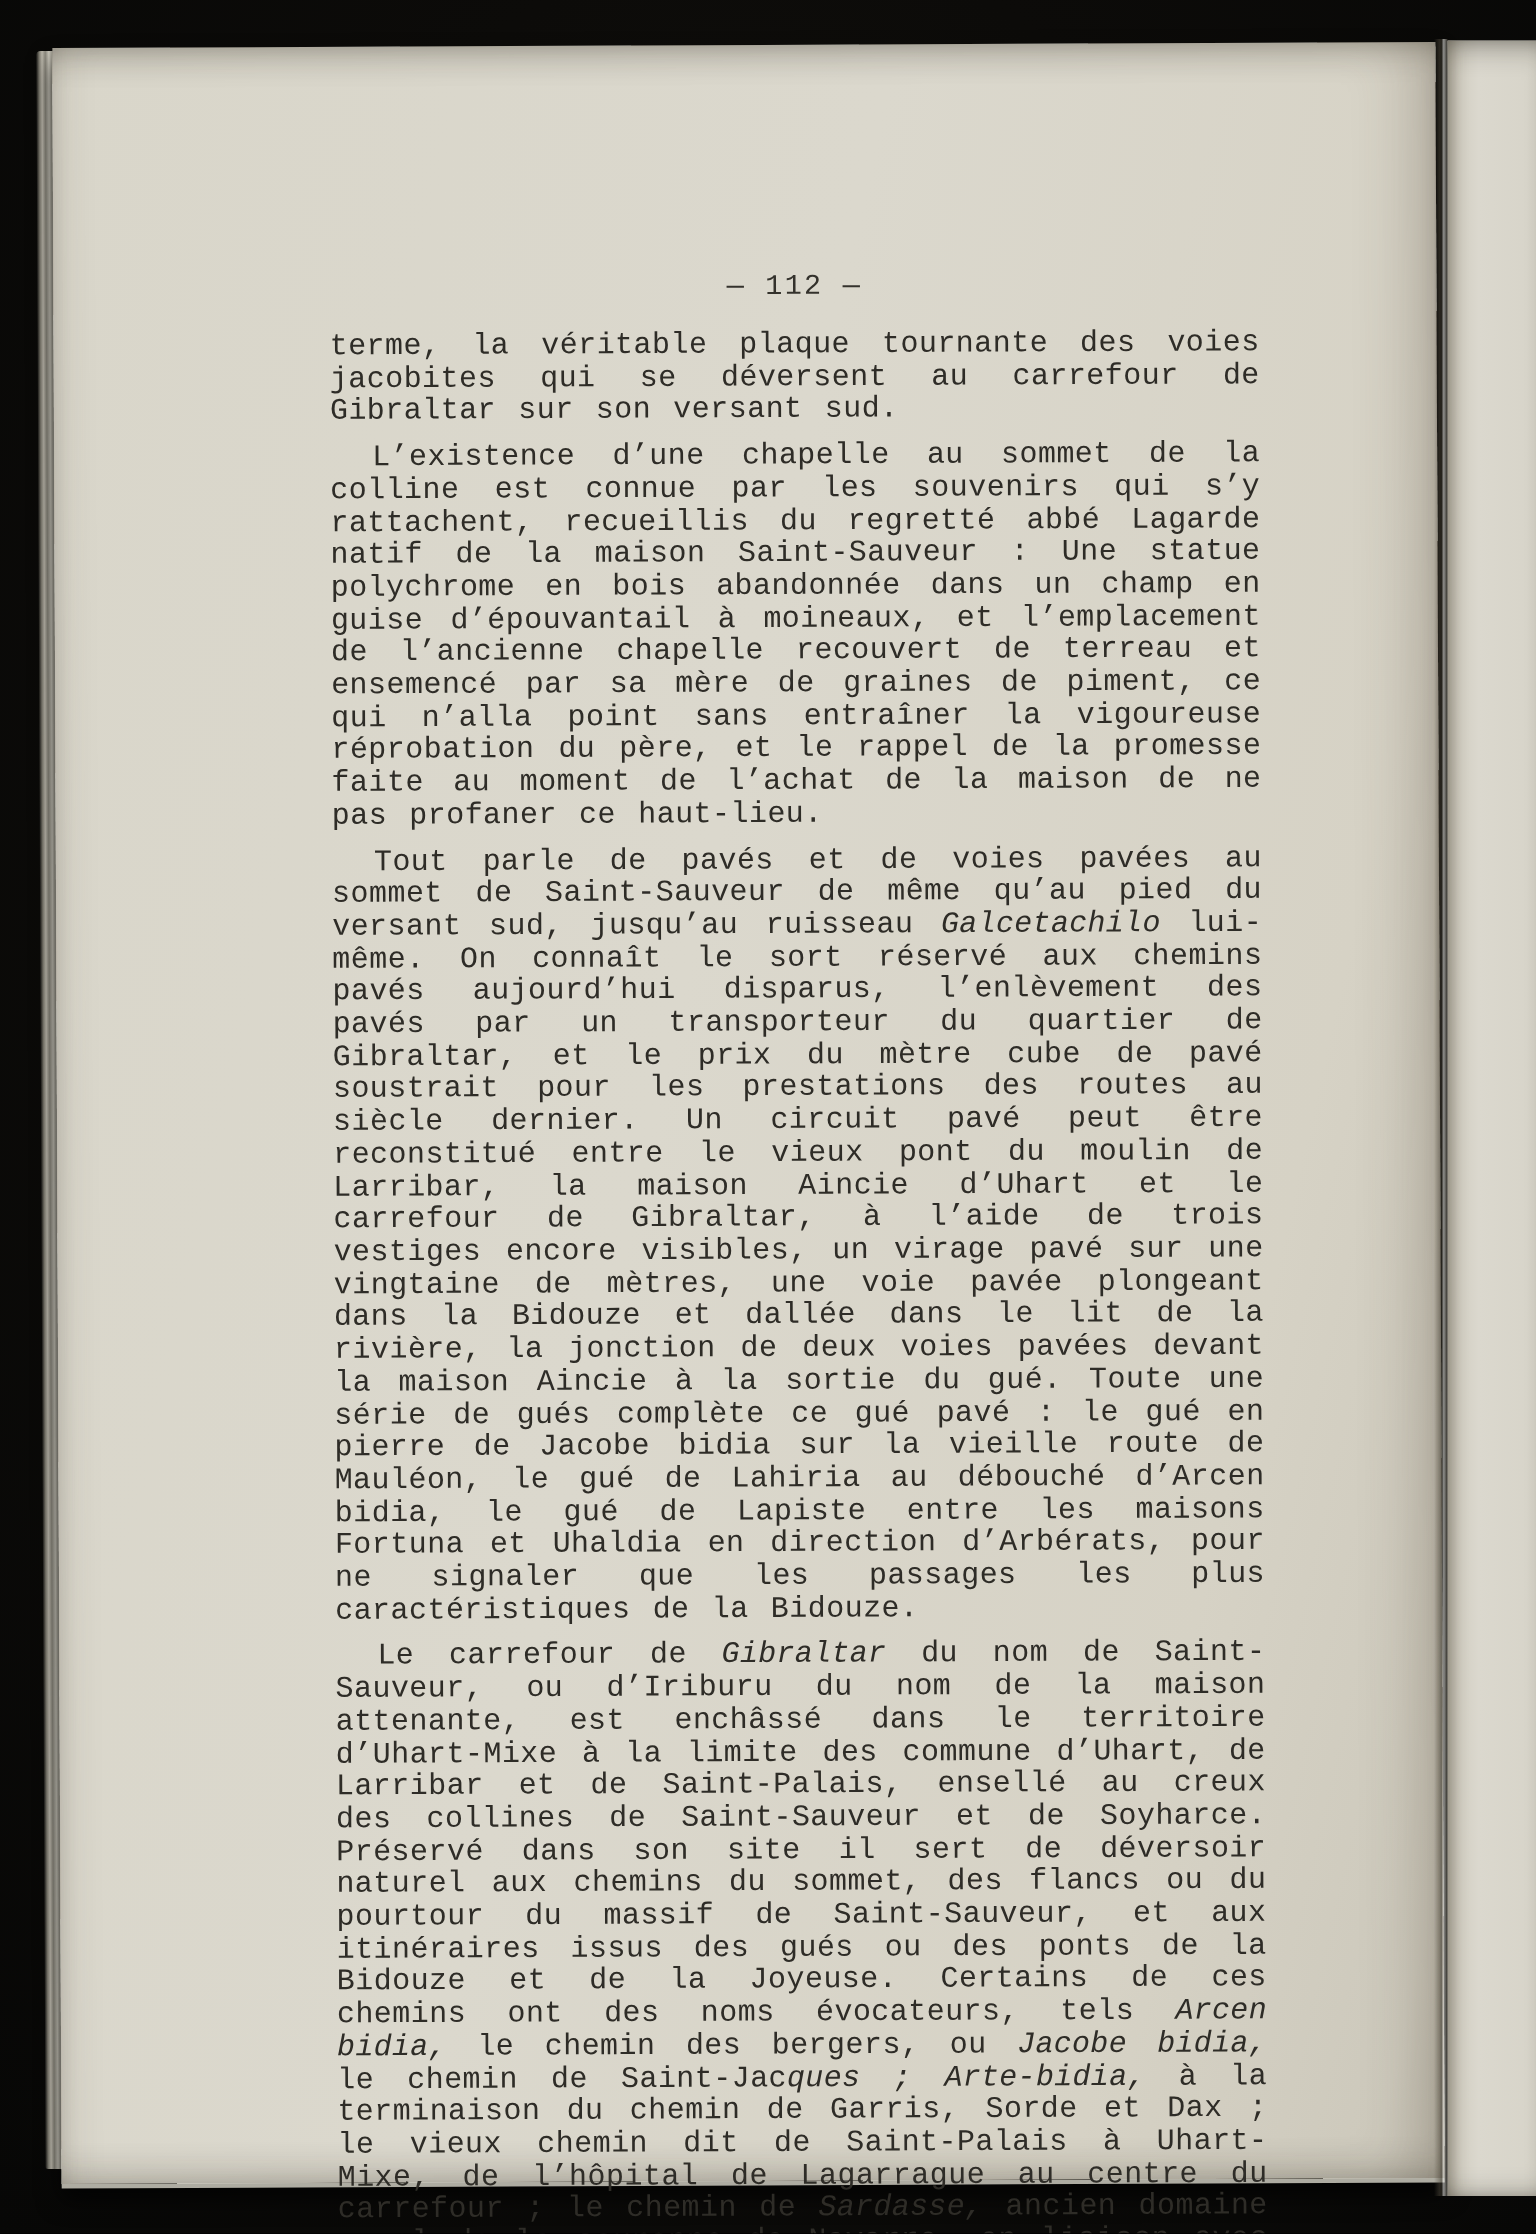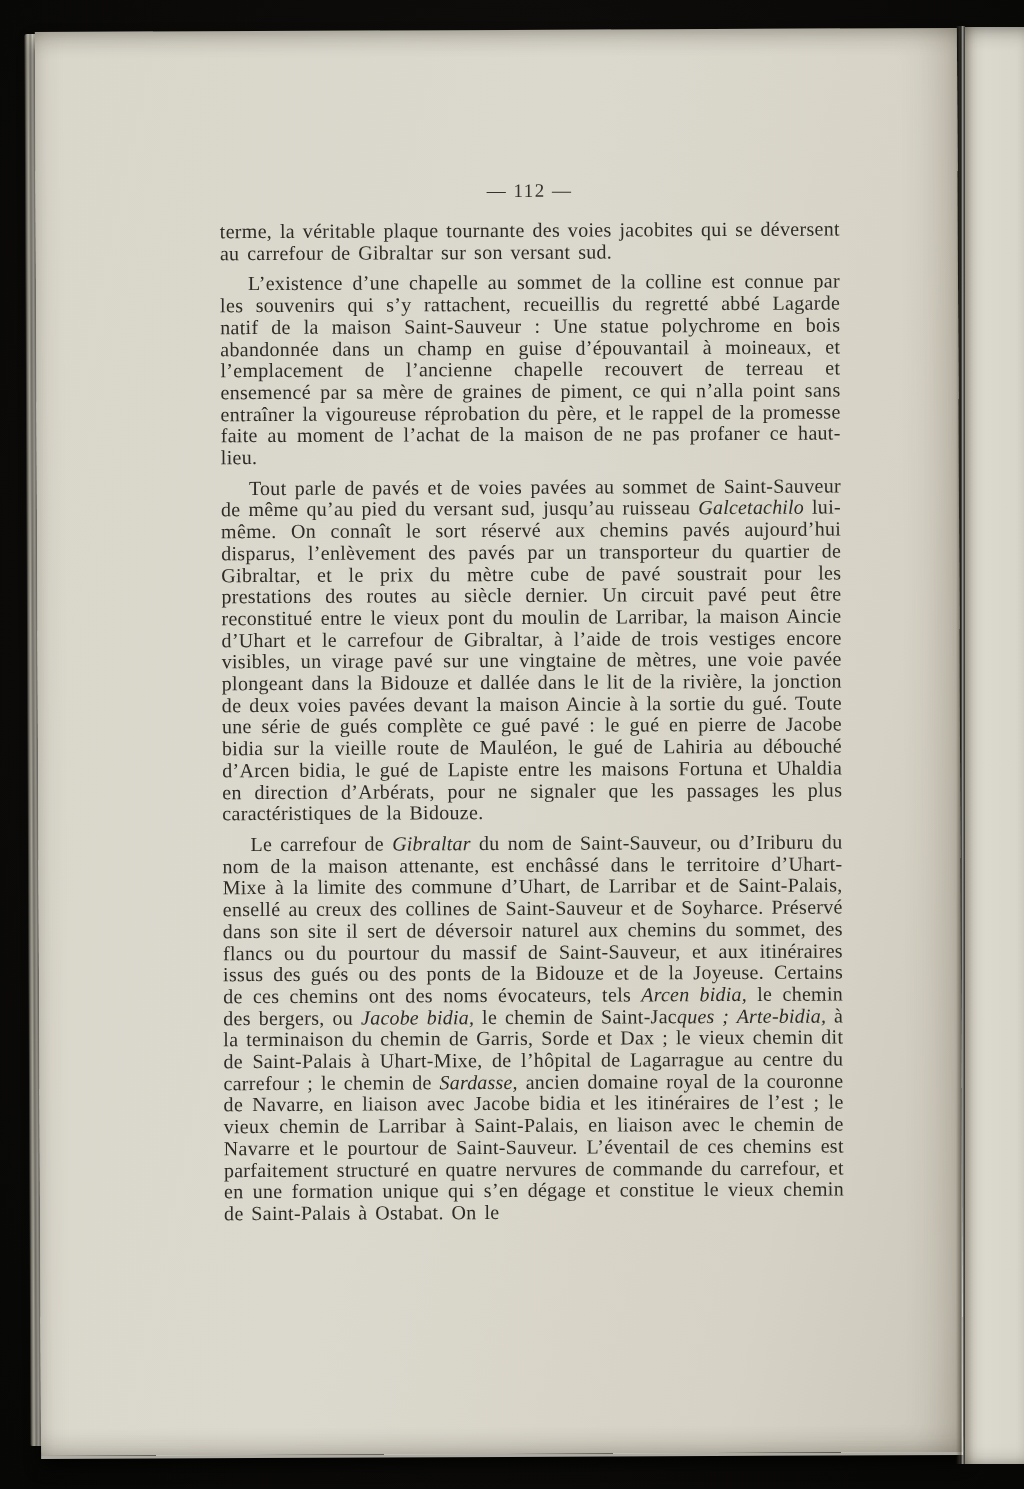--- a/index.html
+++ b/index.html
@@ -2,21 +2,21 @@
 <html><head>
 <meta charset="utf-8">
 <style>
   html, body { margin: 0; padding: 0; background: #000; }
   .scene {
     position: relative;
     width: 1024px;
     height: 1489px;
     overflow: hidden;
     background: radial-gradient(ellipse at 50% 42%, #14130f 0%, #0c0b09 55%, #070706 100%);
-    font-family: Liberation Serif, serif;
+    font-family: Liberation Mono, monospace;
   }
   
   .edge-stack {
     position: absolute;
     left: 27px; top: 34px;
     width: 12px; height: 1412px;
     transform: rotate(-0.25deg);
     background: linear-gradient(90deg,
       rgba(60,58,52,0) 0%,
       #7e7b70 18%,

